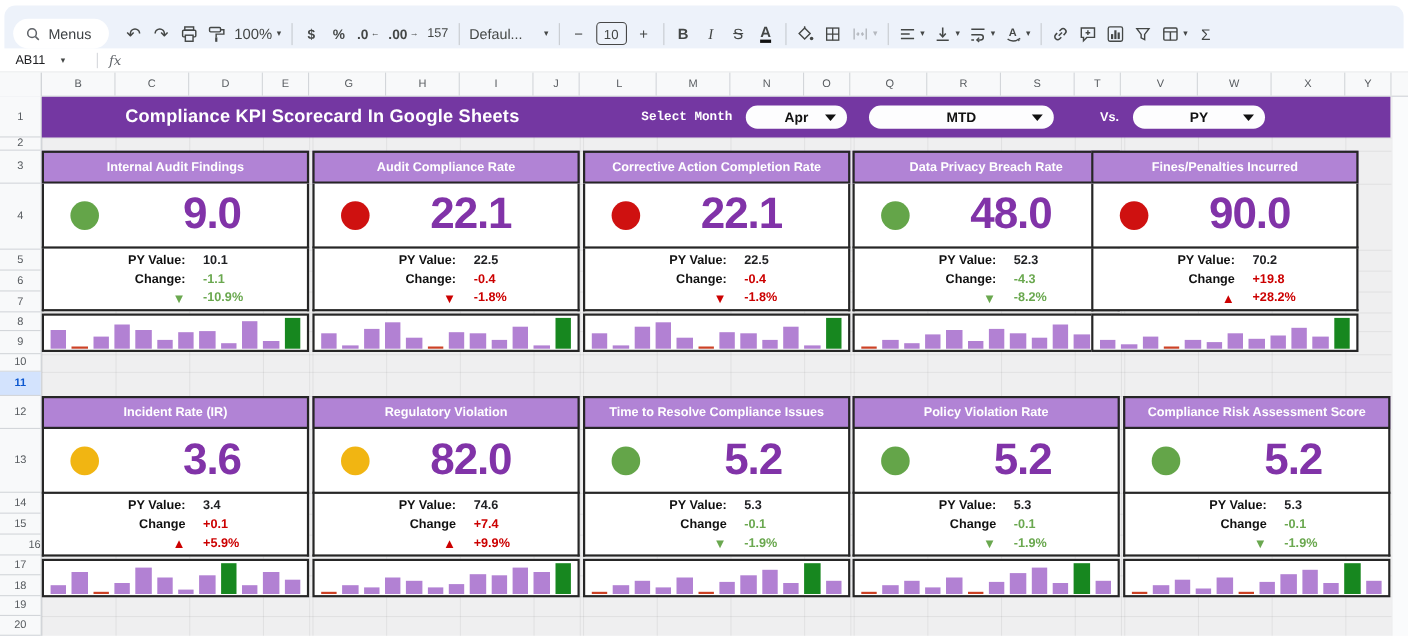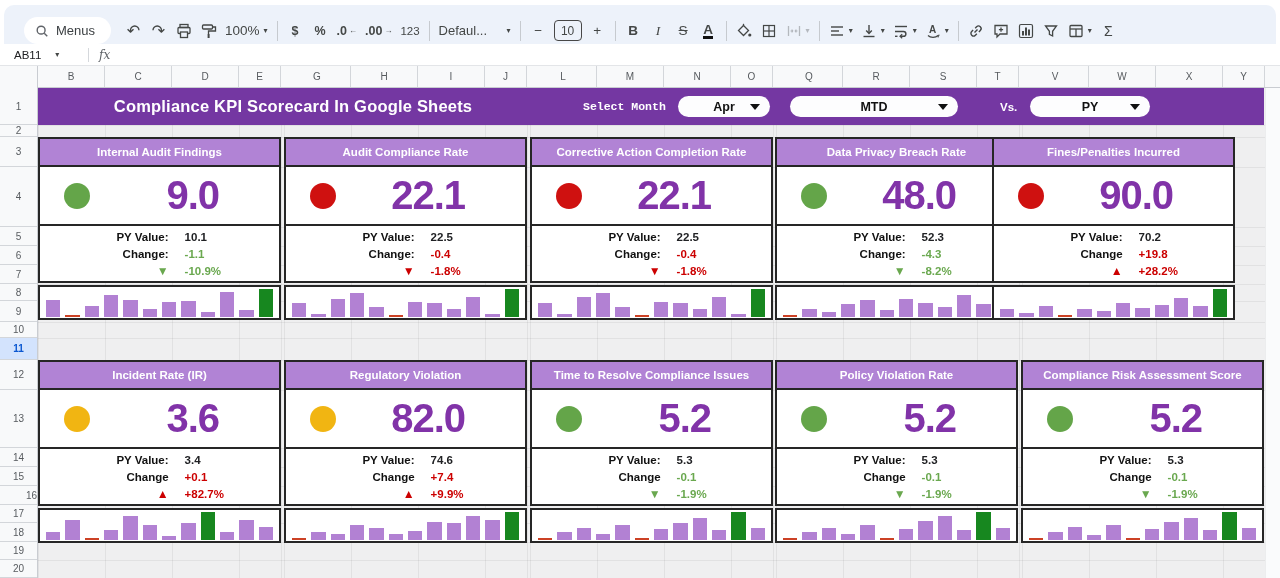--- a/index.html
+++ b/index.html
@@ -5,21 +5,21 @@
   * { box-sizing: border-box; }
   html,body { margin:0; padding:0; }
   body {
     width:1280px; height:578px; position:relative; overflow:hidden;
     background:#fff; font-family:"Liberation Sans", sans-serif; color:#202124;
   }
   
   .toolbar {
     position:absolute; left:4px; top:5px; width:1272px; height:51px;
     background:#edf2fa; border-radius:10px;
-    display:flex; align-items:center; padding:0 20px; color:#444746;
+    display:flex; align-items:center; padding:0 8px; color:#444746;
   }
   .search-pill {
     background:#fff; border-radius:16px; height:27px; display:flex; align-items:center;
     gap:7px; padding:0 16px 0 11px; margin-right:10px; font-size:13px; color:#3c4043;
   }
   .tb-btn {
     height:27px; min-width:25px; border-radius:4px; display:flex; align-items:center;
     justify-content:center; font-size:13.5px; padding:0 4px; gap:2px; color:#444746;
     cursor:default; white-space:nowrap;
   }
@@ -147,21 +147,21 @@
   <div class="tb-btn fmt">$</div>
   <div class="tb-btn fmt">%</div>
   <div class="tb-btn fmt">
       <span>.0</span>
       <sub>←</sub>
     </div>
   <div class="tb-btn fmt">
       <span>.00</span>
       <sub>→</sub>
     </div>
-  <div class="tb-btn" style="font-size:11.5px;">123</div>
+  <div class="tb-btn" style="font-size:11.5px;">157</div>
   <div class="tb-sep"></div>
   <div class="tb-btn">
     <span class="font-name">Defaul...</span>
       <span class="dd-caret">▾</span>
   </div>
   <div class="tb-sep"></div>
   <div class="tb-btn">−</div>
   <div class="size-box">10</div>
   <div class="tb-btn">+</div>
   <div class="tb-sep"></div>
@@ -582,21 +582,21 @@
       <div class="stat-row">
         <span class="stat-label py-label">PY Value:</span>
         <span class="stat-value py-value">3.4</span>
       </div>
       <div class="stat-row">
         <span class="stat-label ch-label">Change</span>
         <span class="stat-value ch-value bad">+0.1</span>
       </div>
       <div class="stat-row">
         <span class="stat-label arrow bad">▲</span>
-        <span class="stat-value pct bad">+82.7%</span>
+        <span class="stat-value pct bad">+5.9%</span>
       </div>
     </div>
     <div class="card-chart">
         <div class="bar bar-p" style="height: 30%;"></div>
         <div class="bar bar-p" style="height: 72%;"></div>
         <div class="bar bar-r" style="height: 6%;"></div>
         <div class="bar bar-p" style="height: 35%;"></div>
         <div class="bar bar-p" style="height: 85%;"></div>
         <div class="bar bar-p" style="height: 55%;"></div>
         <div class="bar bar-p" style="height: 15%;"></div>

